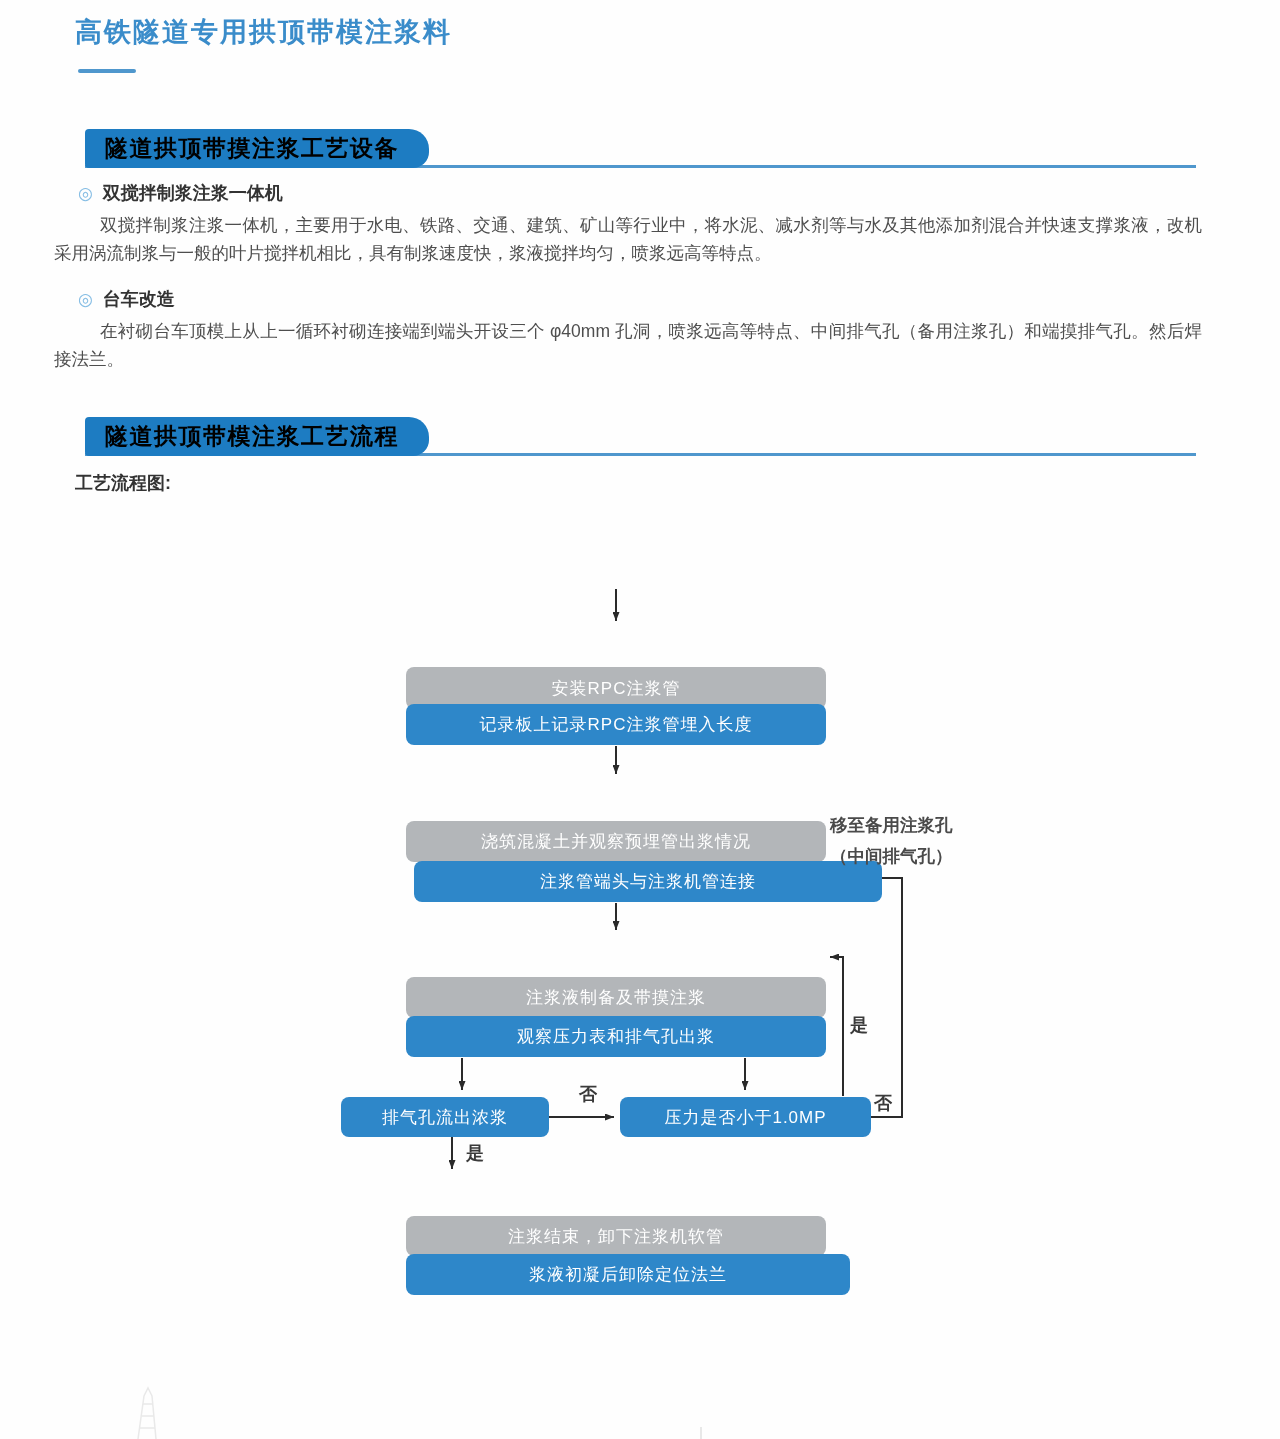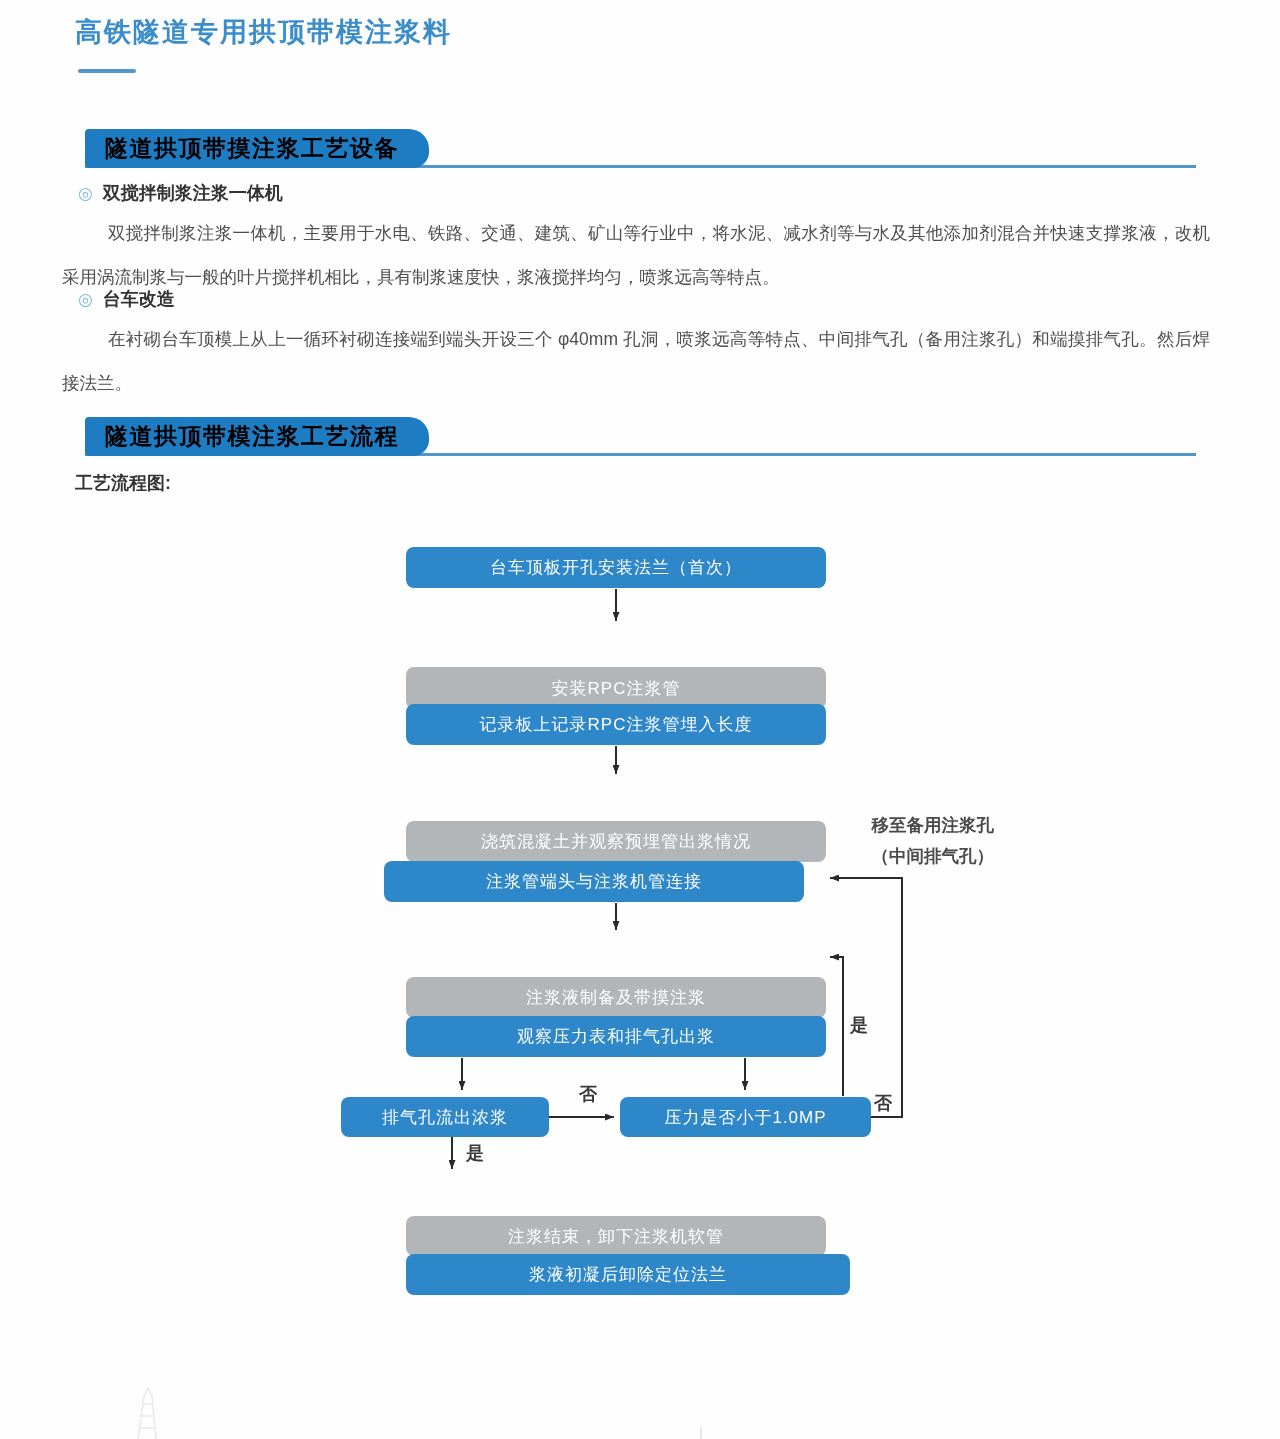--- a/index.html
+++ b/index.html
@@ -21,32 +21,32 @@
 
   .banner-rule{position:absolute;left:85px;width:1111px;height:3px;background:var(--rule-blue);z-index:1;}
   .banner-tab{position:absolute;left:85px;height:39px;line-height:39px;padding:0 30px 0 20px;
     background:var(--banner-blue);color:#000000;font-size:23px;font-weight:bold;letter-spacing:1.5px;
     border-radius:4px 20px 16px 4px;z-index:2;white-space:nowrap;}
 
   .bullet-head{position:absolute;left:78px;font-size:18px;font-weight:bold;color:#333333;
     display:flex;align-items:center;}
   .bullet-icon{color:#85bde4;margin-right:10px;font-size:17px;font-weight:normal;}
 
-  .body-para{position:absolute;left:62px;width:1148px;font-size:17.5px;color:#4e4e4e;
-    line-height:44px;text-align:justify;text-indent:46px;}
+  .body-para{position:absolute;left:54px;width:1148px;font-size:17.5px;color:#4e4e4e;
+    line-height:28px;text-align:justify;text-indent:46px;}
 
   .flow-label{position:absolute;left:75px;top:471px;font-size:18px;font-weight:bold;color:#333333;}
 
   .node{position:absolute;border-radius:8px;color:#ffffff;font-size:17px;letter-spacing:1px;
     display:flex;align-items:center;justify-content:center;text-align:center;z-index:2;}
   .node.blue{background:var(--node-blue);}
   .node.gray{background:var(--node-gray);margin-top:40px;}
 
   .edge-label{position:absolute;font-size:18px;font-weight:bold;color:#3a3a3a;z-index:3;}
-  .annotation{position:absolute;left:830px;top:810px;width:164px;text-align:right;
+  .annotation{position:absolute;left:830px;top:810px;width:164px;text-align:left;
     font-size:17.5px;font-weight:bold;color:#4a4a4a;line-height:31px;z-index:3;}
 
   .lines-svg{position:absolute;left:0;top:0;z-index:1;pointer-events:none;}
   .watermark-svg{position:absolute;left:128px;top:1386px;z-index:0;pointer-events:none;}
   .smudge{position:absolute;left:700px;top:1427px;width:2px;height:12px;background:#e8e8e8;z-index:0;}
 </style>
 </head>
 <body>
 
 <div class="page">
@@ -90,25 +90,24 @@
       <path d="M462 1058 V1090" marker-end="url(#ah)"></path>
       <path d="M745 1058 V1090" marker-end="url(#ah)"></path>
       <path d="M452 1137 V1169" marker-end="url(#ah)"></path>
       <path d="M616 1217 V1247" marker-end="url(#ah)"></path>
       <path d="M549 1117 H614" marker-end="url(#ah)"></path>
       <path d="M871 1117 H902 V878 H830" marker-end="url(#ah)"></path>
       <path d="M843 1096 V957 H830" marker-end="url(#ah)"></path>
     </g>
   </svg>
 
-  <div class="node blue" style="left:406px;top:547px;width:420px;height:41px;">台车顶板开孔安装法兰（首次）</div>
   <div class="node gray" style="left:406px;top:627px;width:420px;height:42px;">安装RPC注浆管</div>
   <div class="node blue" style="left:406px;top:704px;width:420px;height:41px;">记录板上记录RPC注浆管埋入长度</div>
   <div class="node gray" style="left:406px;top:781px;width:420px;height:41px;">浇筑混凝土并观察预埋管出浆情况</div>
-  <div class="node blue" style="left:384px;top:861px;width:420px;height:41px;">注浆管端头与注浆机管连接</div>
+  <div class="node blue" style="left:414px;top:861px;width:468px;height:41px;">注浆管端头与注浆机管连接</div>
   <div class="node gray" style="left:406px;top:937px;width:420px;height:41px;">注浆液制备及带摸注浆</div>
   <div class="node blue" style="left:406px;top:1016px;width:420px;height:41px;">观察压力表和排气孔出浆</div>
   <div class="node blue" style="left:341px;top:1097px;width:208px;height:40px;">排气孔流出浓浆</div>
   <div class="node blue" style="left:620px;top:1097px;width:251px;height:40px;">压力是否小于1.0MP</div>
   <div class="node gray" style="left:406px;top:1176px;width:420px;height:40px;">注浆结束，卸下注浆机软管</div>
   <div class="node blue" style="left:406px;top:1254px;width:444px;height:41px;">浆液初凝后卸除定位法兰</div>
 
   <div class="edge-label" style="left:579px;top:1082px;">否</div>
   <div class="edge-label" style="left:466px;top:1141px;">是</div>
   <div class="edge-label" style="left:850px;top:1013px;">是</div>

